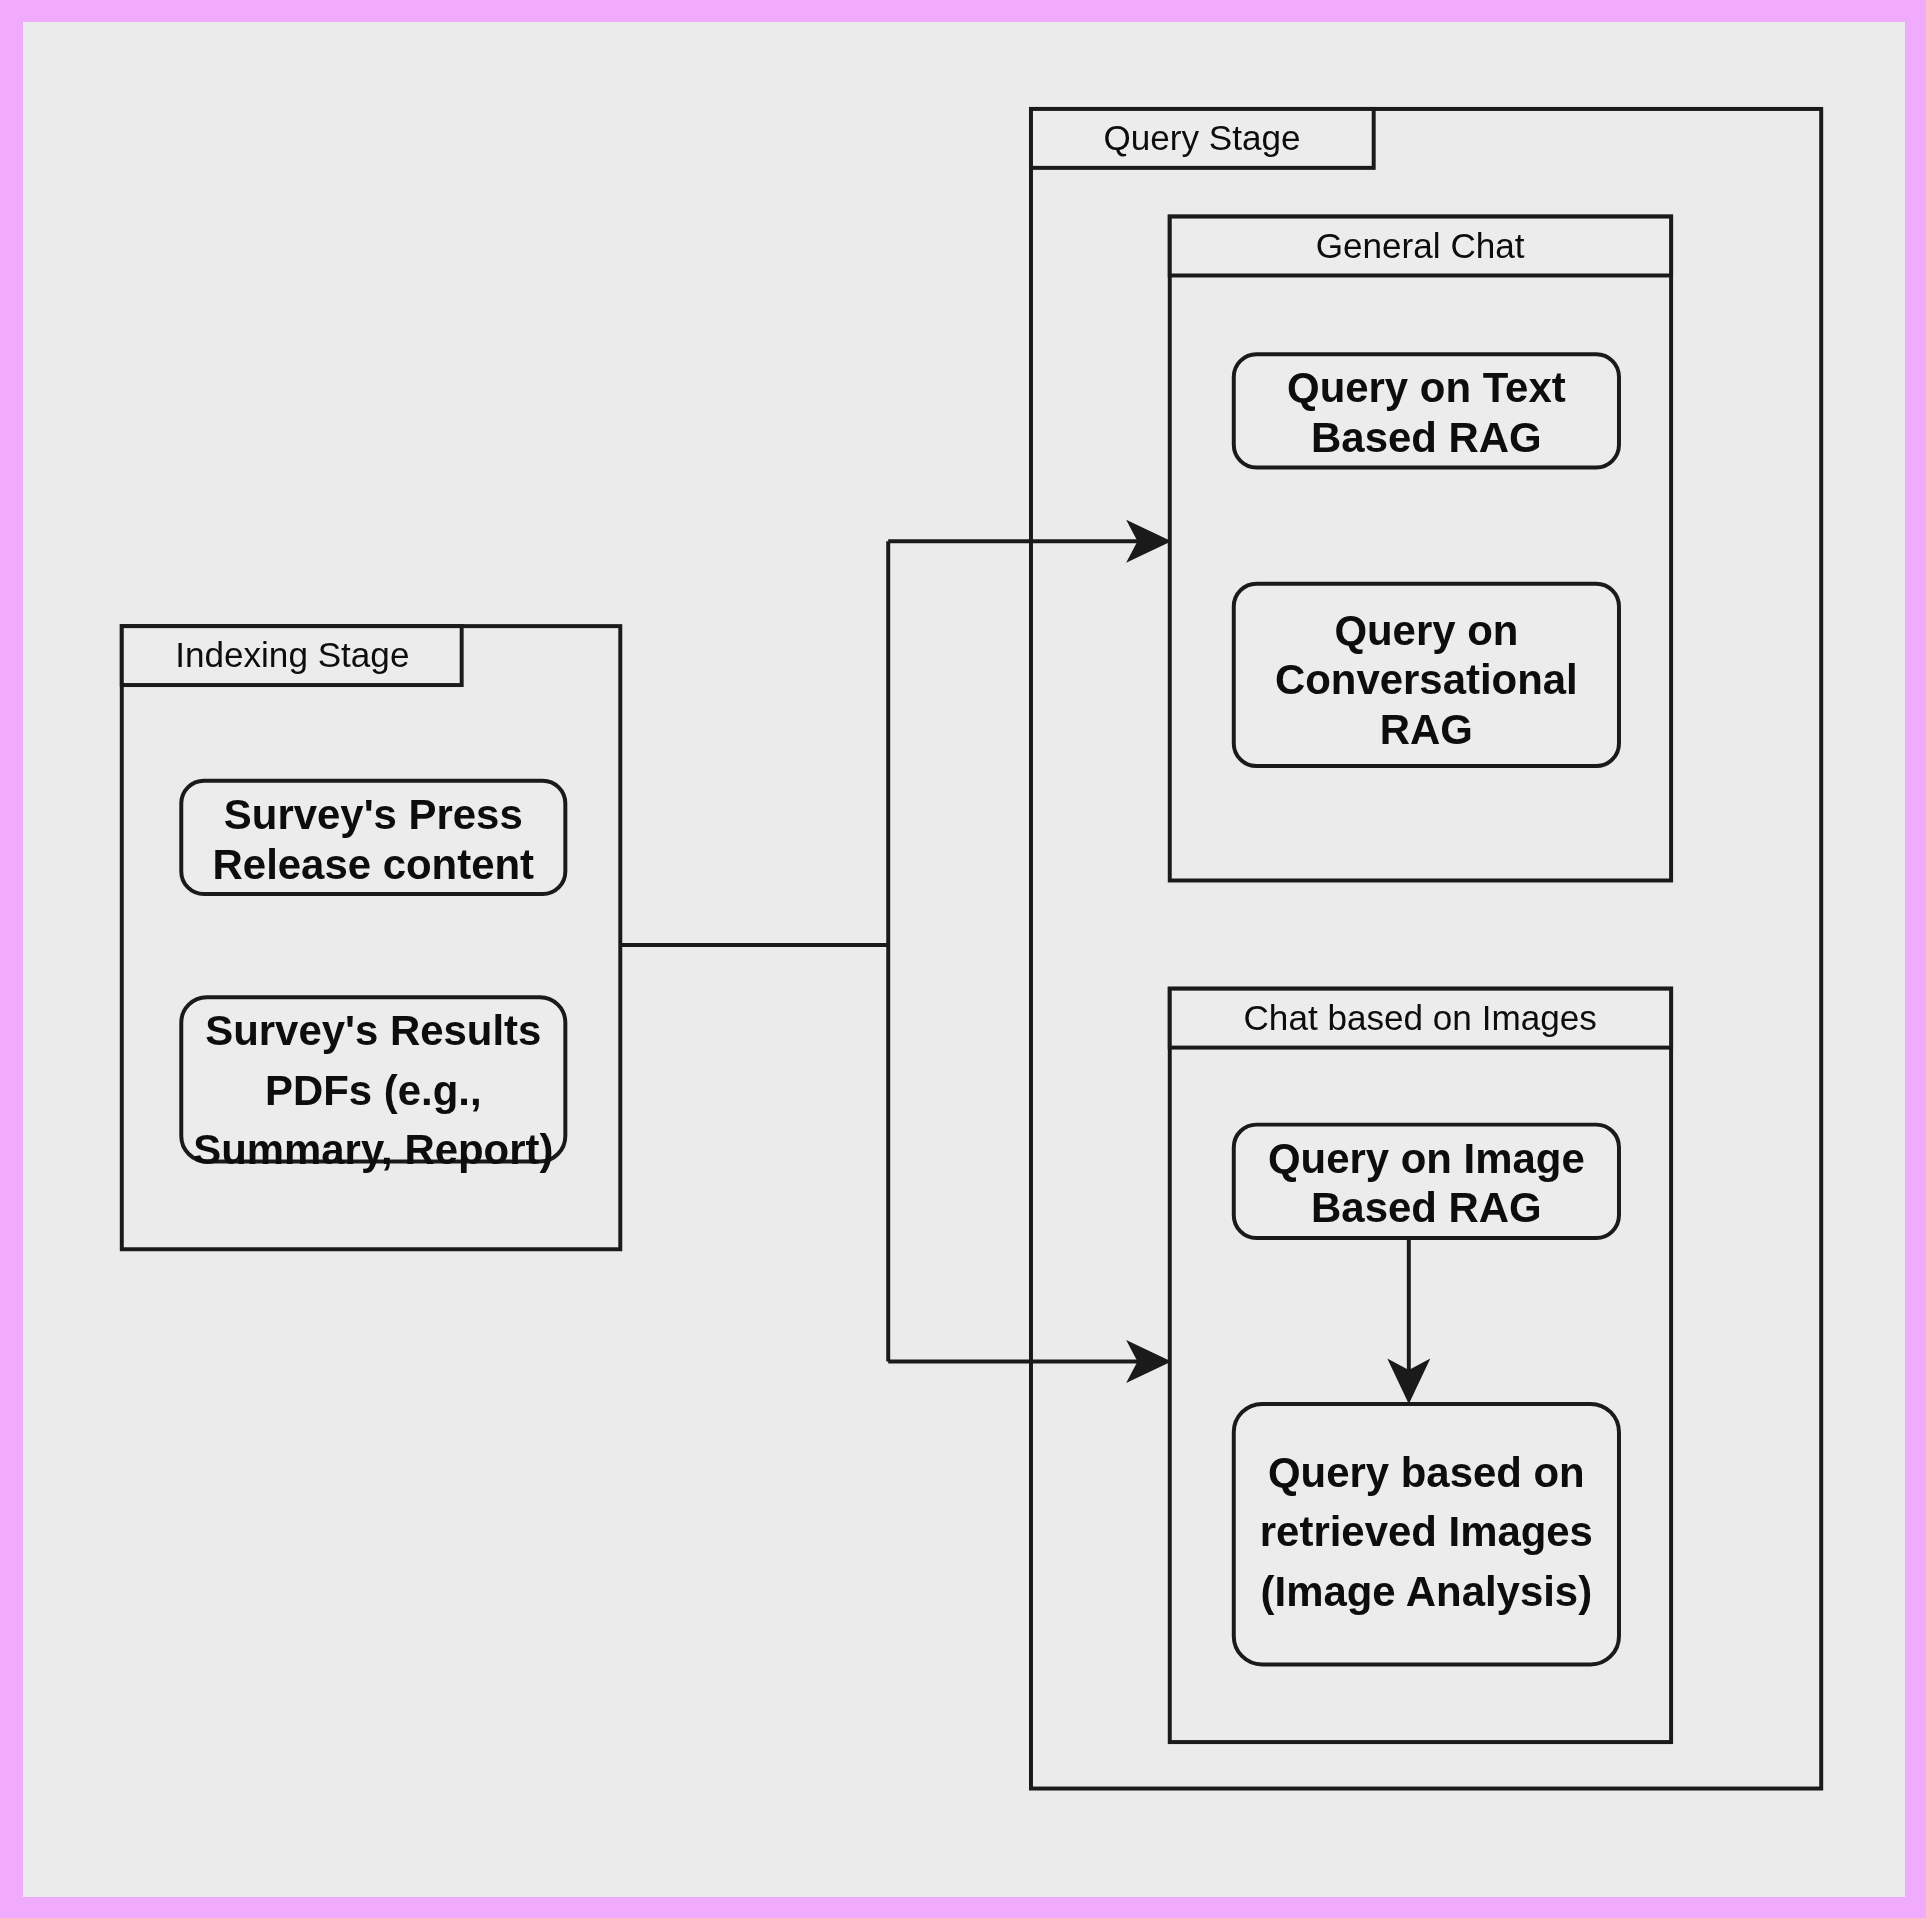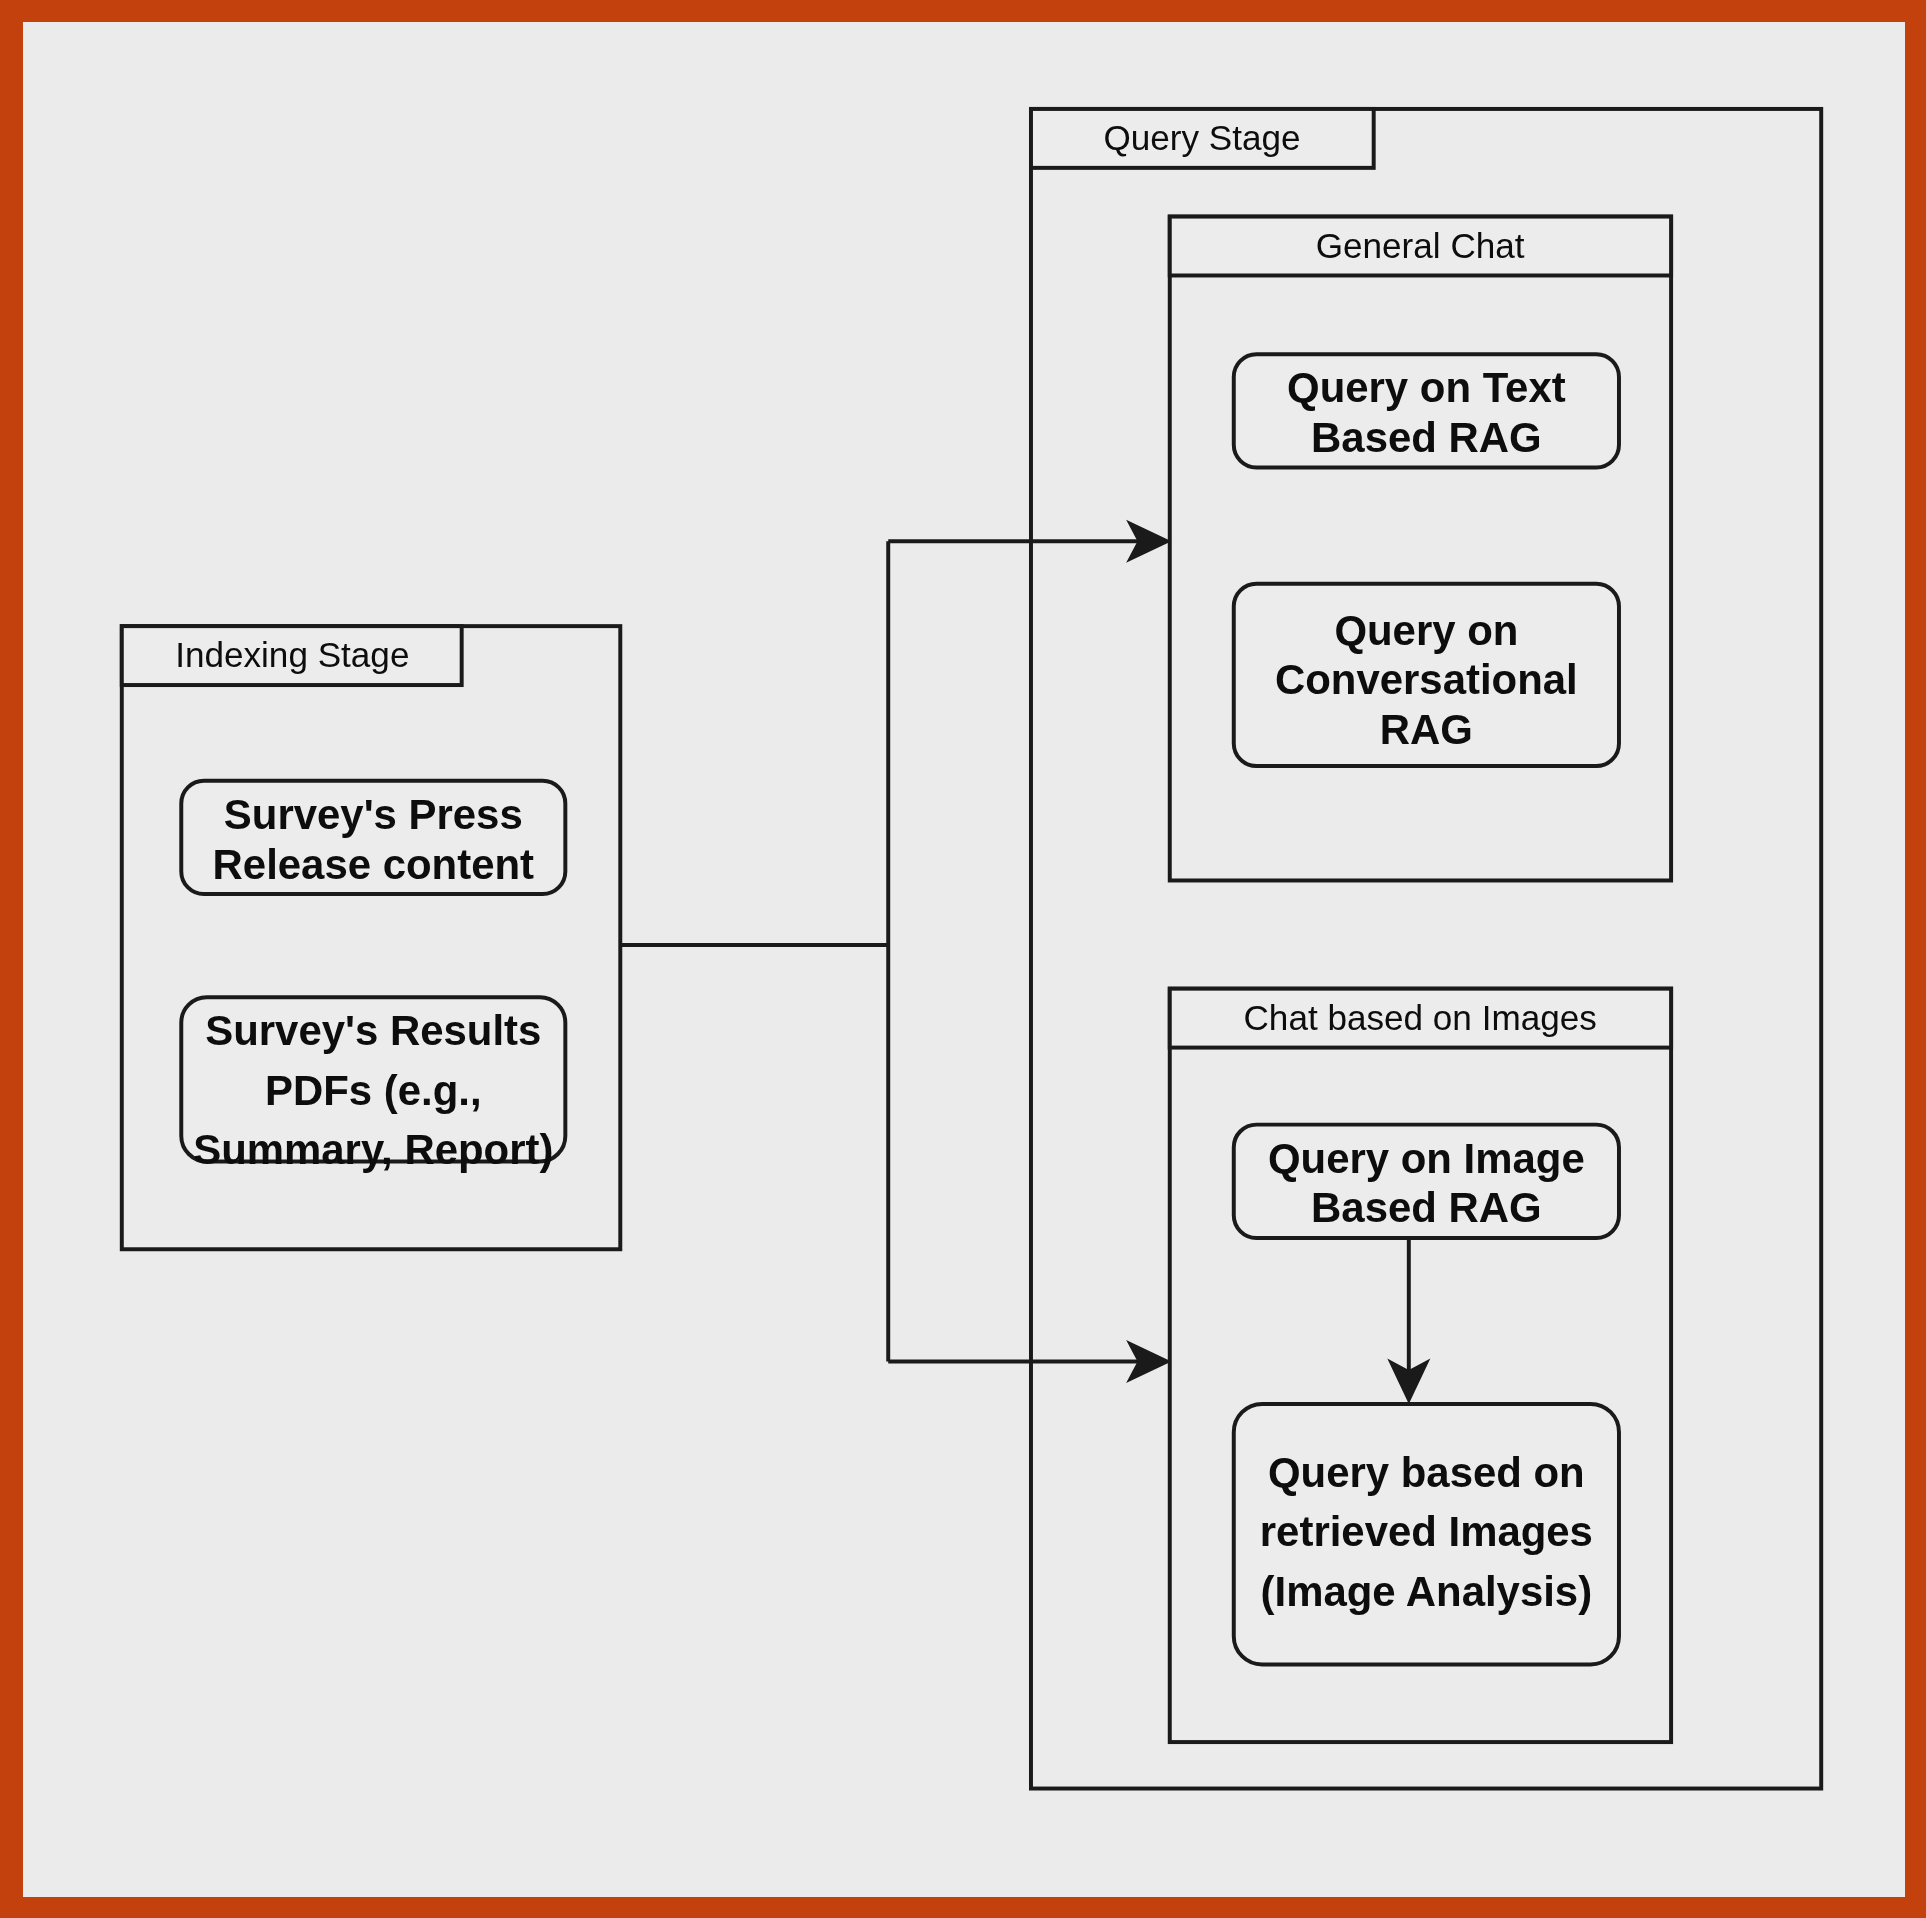--- a/index.html
+++ b/index.html
@@ -4,21 +4,21 @@
 <style>
   html, body {
     margin: 0;
     padding: 0;
     background: #ffffff;
   }
   #page {
     position: relative;
     width: 1926px;
     height: 1919px;
-    background: #c2410c;
+    background: #f0abfc;
     font-family: "Liberation Sans", sans-serif;
     overflow: hidden;
   }
   #canvas {
     position: absolute;
     left: 23px;
     top: 21.5px;
     width: 1882px;
     height: 1875px;
     background: #ebebeb;

